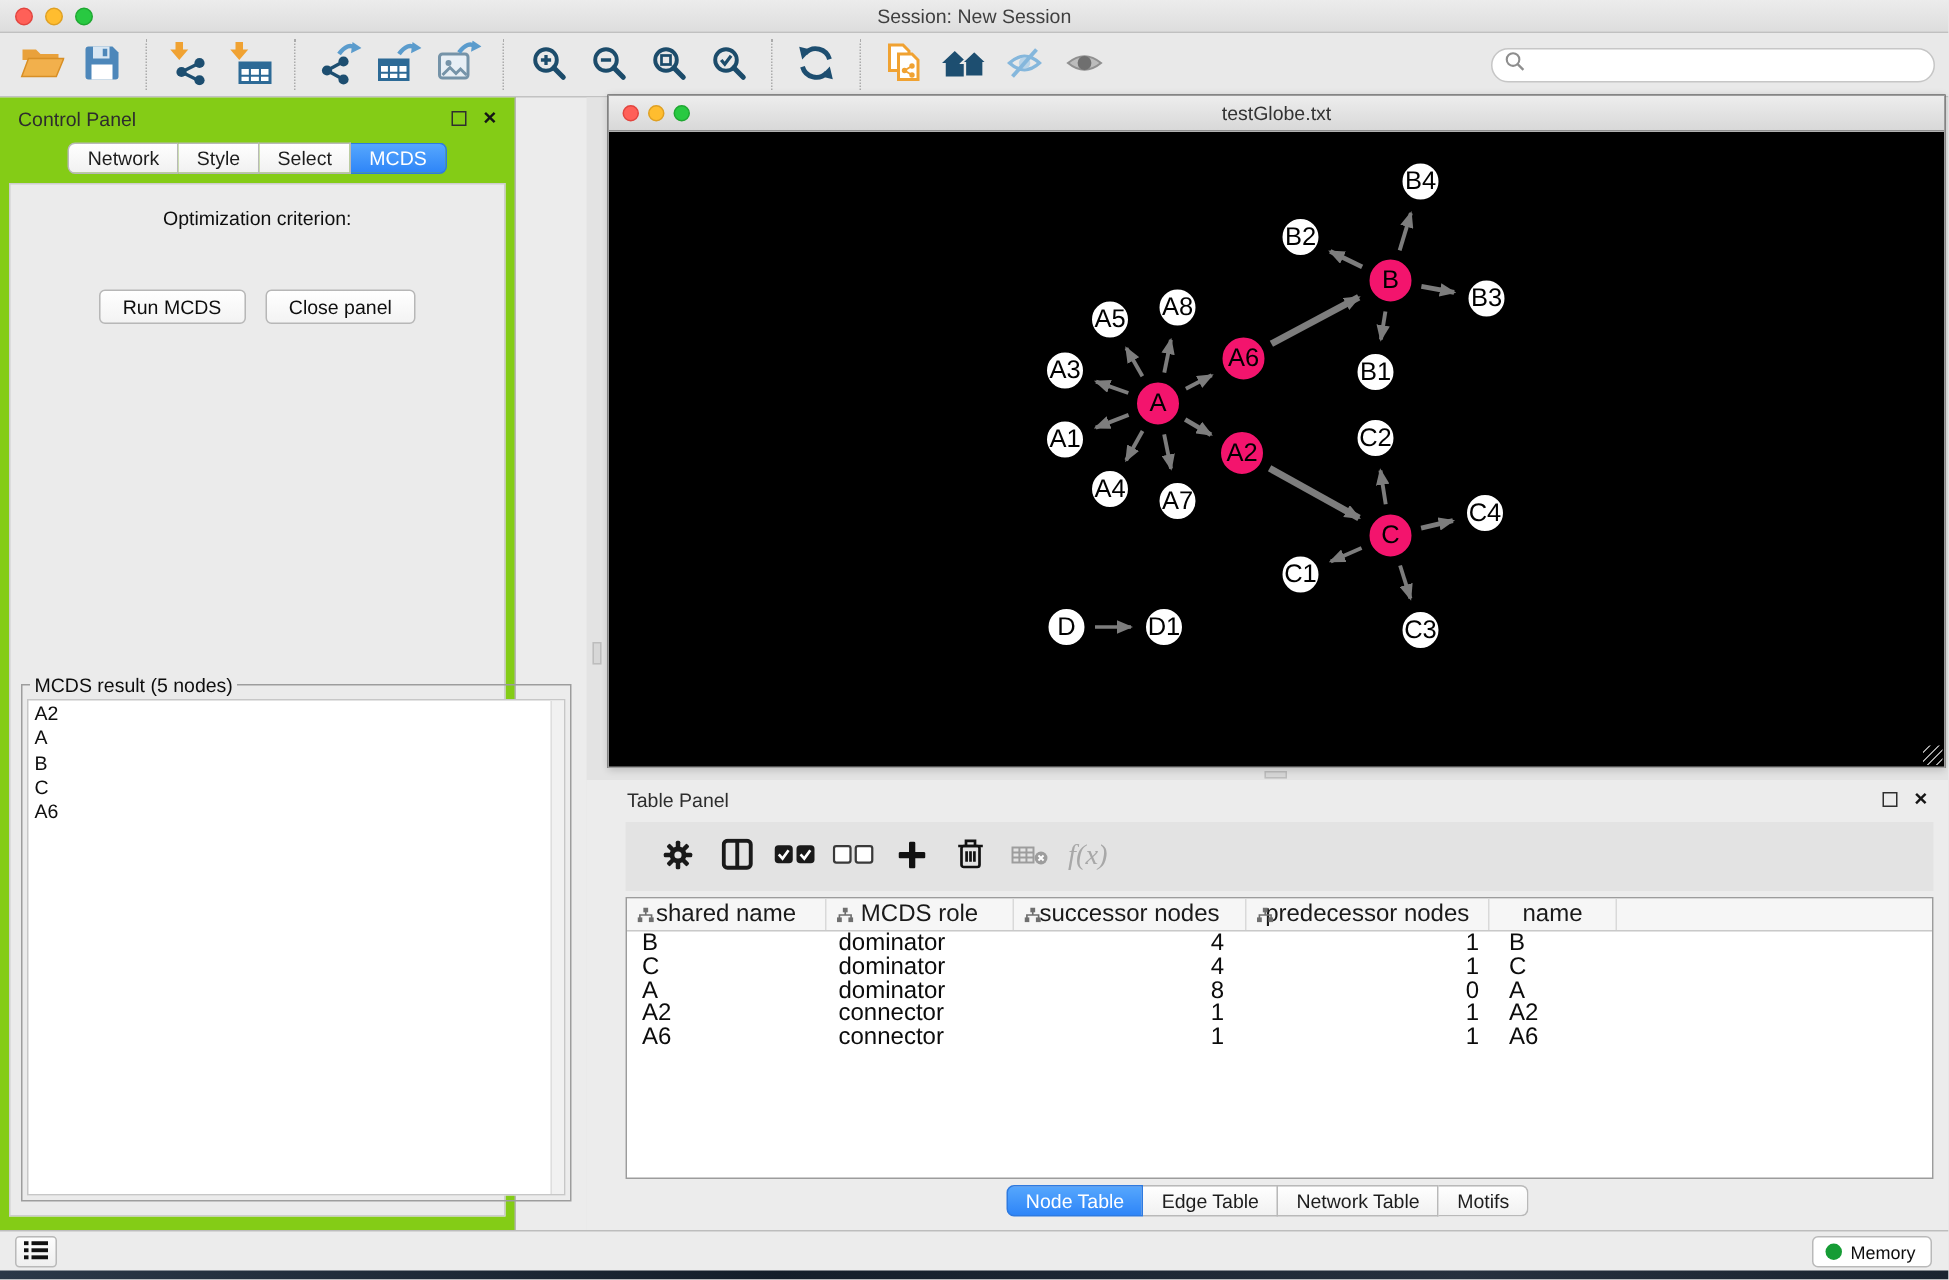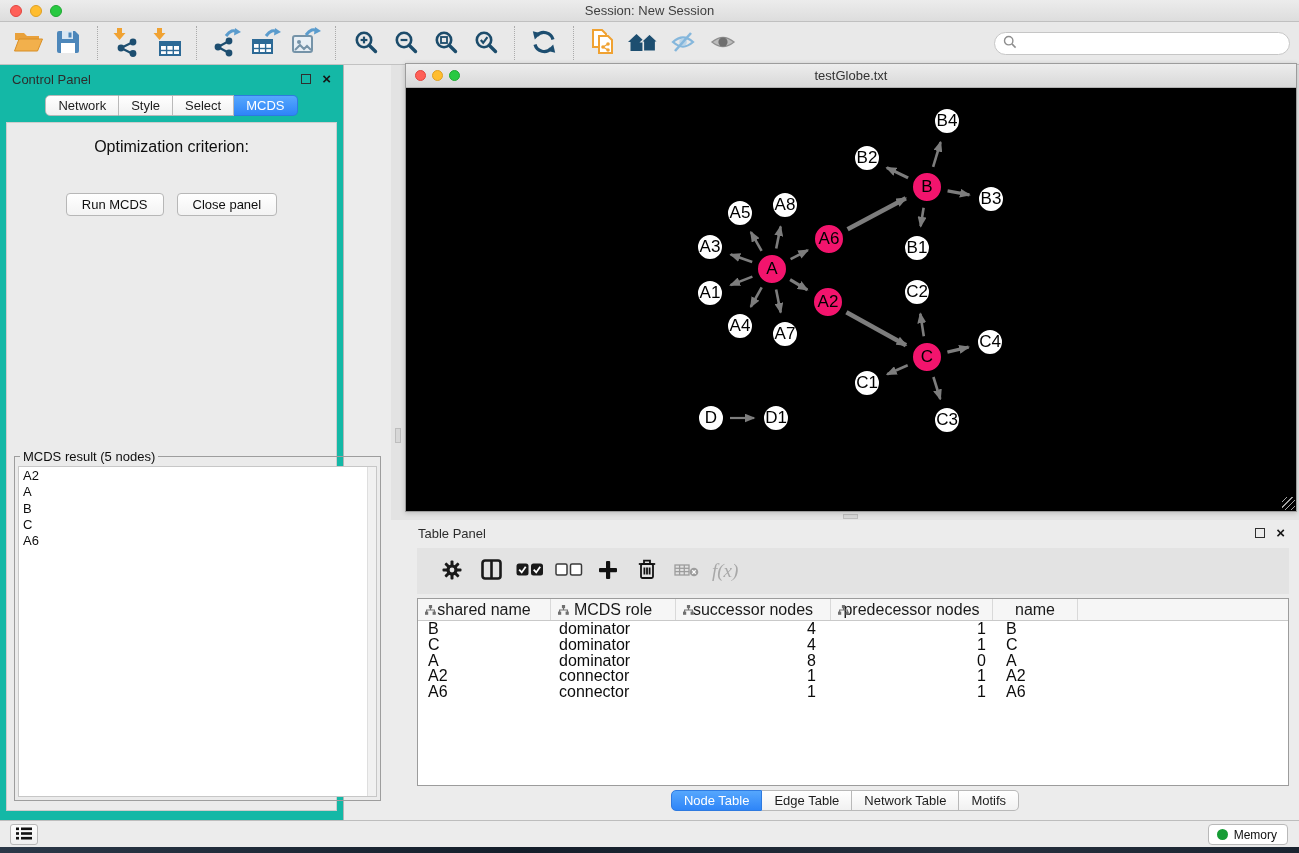--- a/index.html
+++ b/index.html
@@ -17,33 +17,33 @@
 .titlebar .ttl{width:100%;text-align:center;font-size:13px;color:#3f3f3f}
 
 
 .toolbar{position:absolute;top:22px;left:0;width:100%;height:43px;background:#e9e9e9;border-bottom:1px solid #c2c2c2;display:flex;align-items:center;padding:0 8px}
 .tb{width:36px;height:36px;border:none;background:transparent;display:flex;align-items:center;justify-content:center;margin:0 2px;cursor:pointer}
 .tb-sep{width:1px;height:34px;border-left:1px dotted #ababab;margin:0 9px}
 .search{position:absolute;right:9px;top:10px;width:296px;height:23px;background:#fff;border:1px solid #c6c6c6;border-radius:12px;display:flex;align-items:center;padding:0 8px;gap:5px}
 .search input{border:none;outline:none;flex:1;font-size:12px;background:transparent;color:#333}
 
 
-.control-panel{position:absolute;left:0;top:65px;width:344px;height:755px;background:#14b8a6;border-right:1px solid #b5b5b5}
+.control-panel{position:absolute;left:0;top:65px;width:344px;height:755px;background:#84cc16;border-right:1px solid #b5b5b5}
 .cp-header{height:28px;display:flex;align-items:center;padding:0 12px;font-size:13px;color:#2d2d2d}
 .win-btns{margin-left:auto;display:flex;gap:11px;align-items:center}
 .float-box{width:10px;height:10px;border:1.6px solid #2f2f2f;display:inline-block}
 .close-x{font-size:15px;font-weight:700;color:#151515;line-height:10px}
 .seg-row{display:flex;justify-content:center}
 .seg{font-size:13px;padding:0 12px;background:linear-gradient(#ffffff,#f1f1f1);border:1px solid #b9b9b9;border-left:none;color:#1d1d1d;height:21px;display:flex;align-items:center;cursor:pointer}
 .seg:first-child{border-left:1px solid #b9b9b9;border-radius:5px 0 0 5px}
 .seg:last-child{border-radius:0 5px 5px 0}
 .seg.active{background:linear-gradient(#56a7fd,#2e85f8);border-color:#2e7ae0;color:#fff}
 #cp-tabs{position:absolute;left:0;right:0;top:30px}
 .cp-body{position:absolute;left:6px;right:6px;top:57px;bottom:9px;background:#ebebeb;border:1px solid #cdcdcd}
-.opt-label{text-align:center;margin-top:15px;font-size:16px;color:#0e0e0e}
+.opt-label{text-align:center;margin-top:15px;font-size:13px;color:#0e0e0e}
 .dropdown{position:absolute;left:38px;top:36px;width:312px;height:23px;background:#fff;border:1px solid #b1b1b1;border-radius:4px;display:flex;align-items:center;font-size:13px;padding-left:8px;color:#0e0e0e;cursor:pointer}
 .spin{position:absolute;right:-1px;top:-1px;bottom:-1px;width:20px;background:linear-gradient(#61aafd,#2f7ef7);border-radius:0 4px 4px 0;display:flex;align-items:center;justify-content:center}
 .btn-row{position:absolute;left:0;right:0;top:70px;display:flex;justify-content:center;gap:13px}
 .pbtn{height:23px;padding:0 15px;background:linear-gradient(#ffffff,#f3f3f3);border:1px solid #b7b7b7;border-radius:4px;font-size:13px;color:#0e0e0e;cursor:pointer}
 .result-box{position:absolute;left:7px;width:367px;top:333px;height:345px;border:1px solid #9d9d9d}
 .result-legend{position:absolute;top:-8px;left:5px;background:#ebebeb;padding:0 3px;font-size:13px;color:#0e0e0e}
 .result-inner{position:absolute;left:3px;right:3px;top:9px;bottom:3px;background:#fff;border:1px solid #c7c7c7;overflow:hidden;padding-top:1px}
 .result-scroll{position:absolute;right:0;top:0;bottom:0;width:9px;background:#f1f1f1;border-left:1px solid #dedede}
 .result-item{font-size:13px;line-height:16.3px;padding-left:4px;color:#0e0e0e}
 

